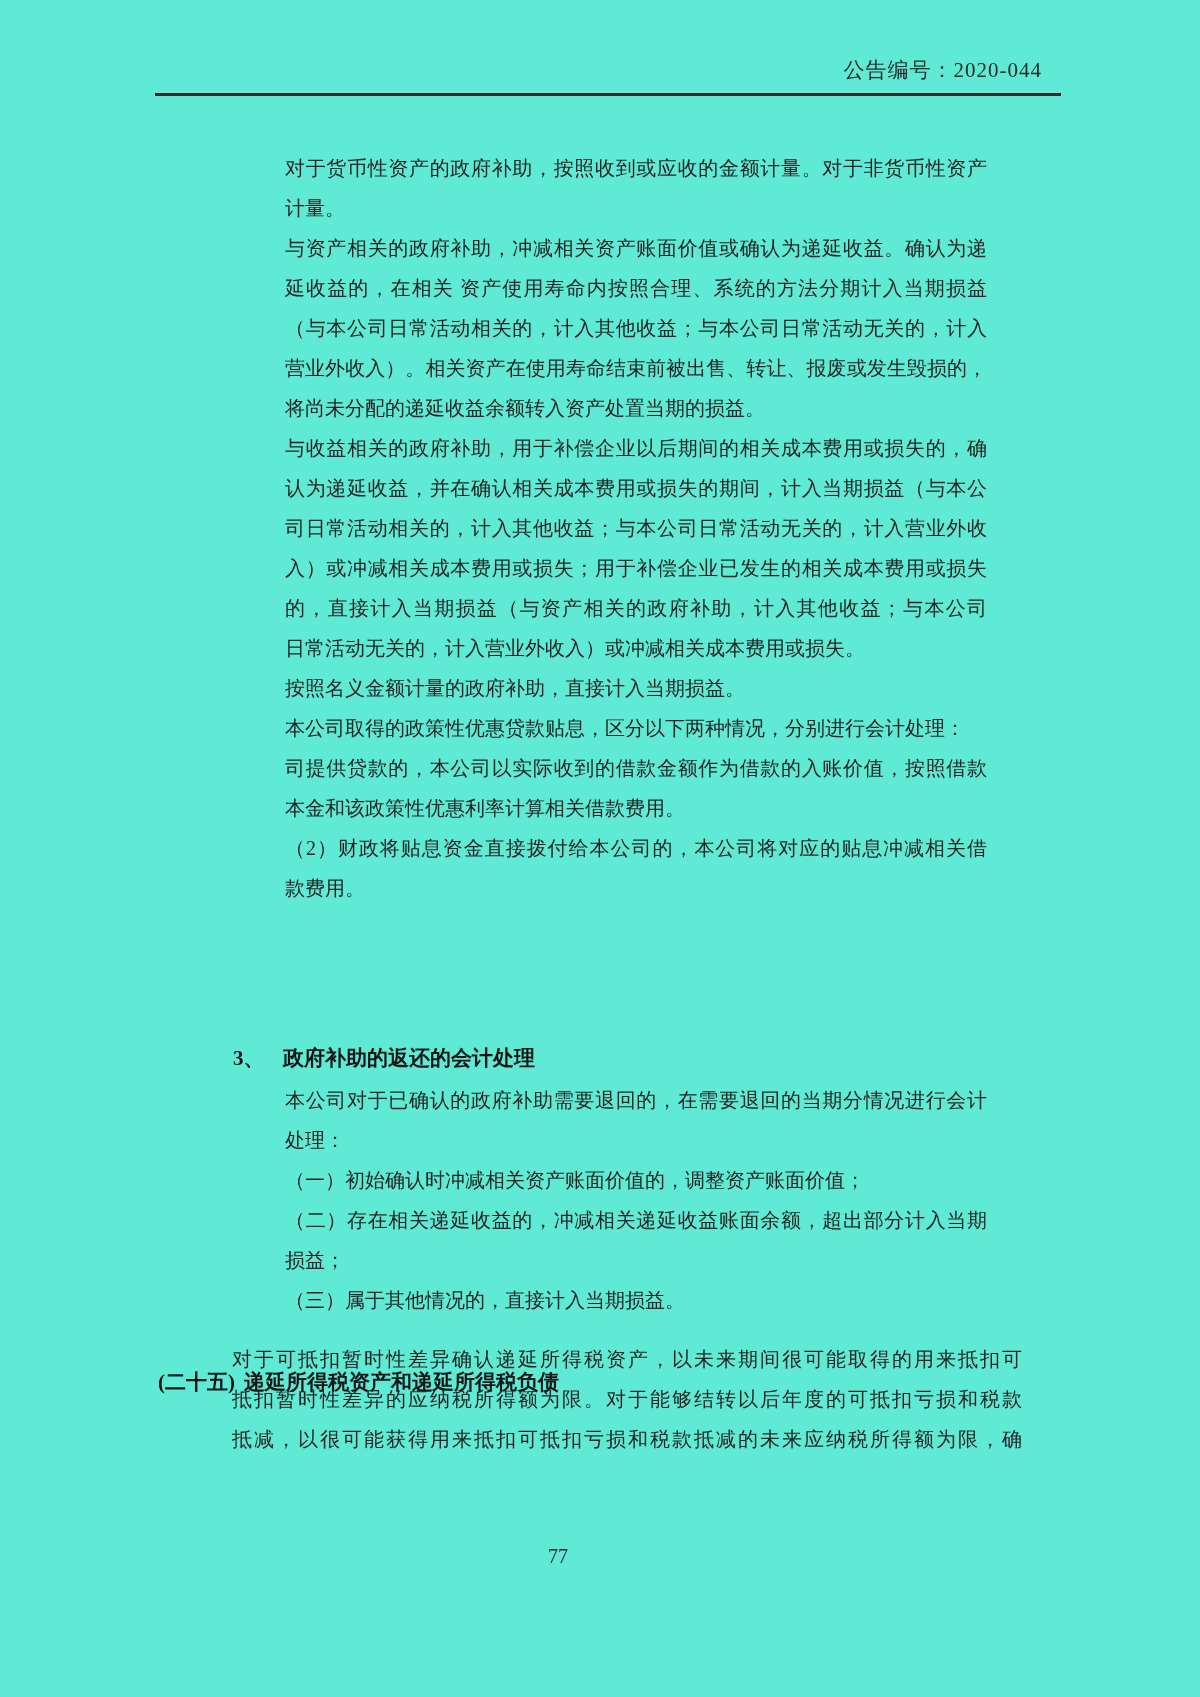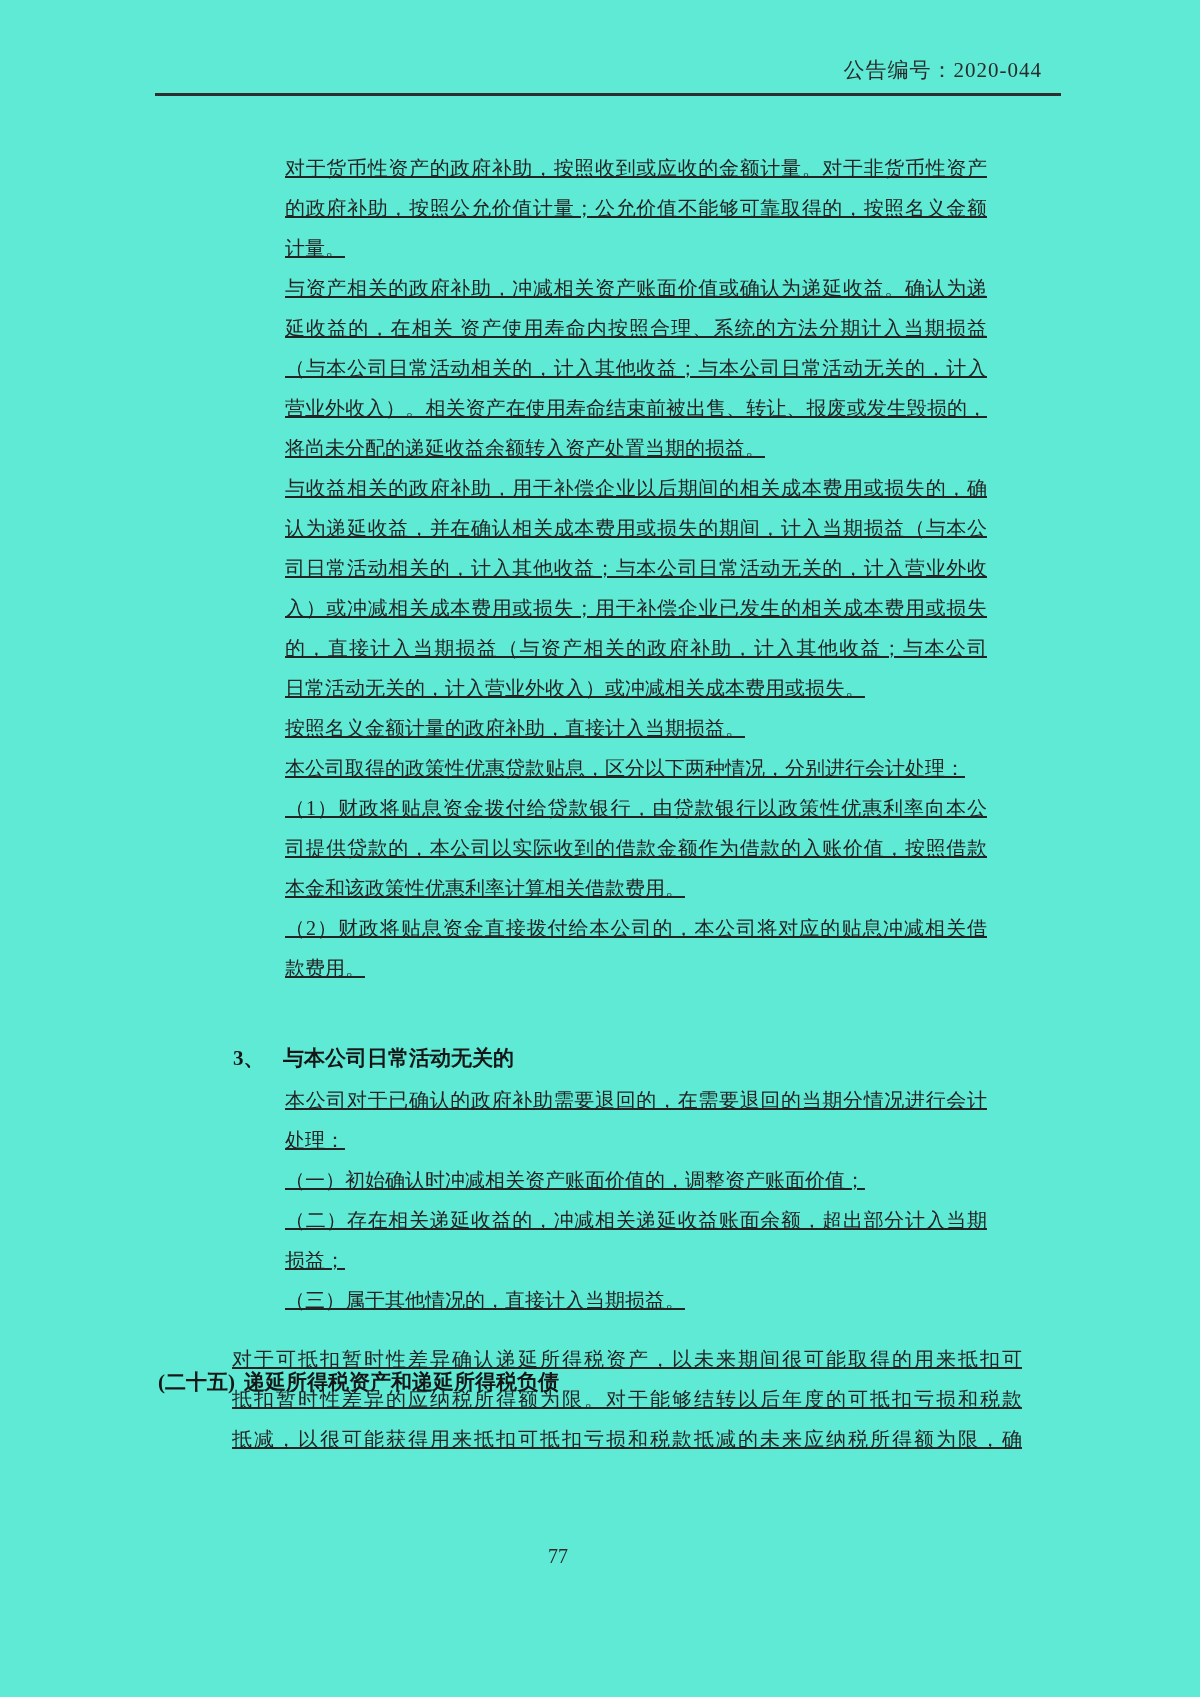--- a/index.html
+++ b/index.html
@@ -30,21 +30,20 @@
     top: 93px;
     left: 155px;
     width: 906px;
     height: 3px;
     background: #2e2e2e;
   }
   .block {
     position: absolute;
     font-size: 20px;
     color: #242424;
-    text-decoration: underline;
   }
   .block .line {
     height: 40px;
     line-height: 40px;
     overflow: hidden;
     text-align: justify;
     text-align-last: justify;
     text-justify: inter-character;
   }
   .block .line.para-end {
@@ -81,45 +80,43 @@
 <body>
 
 <div class="page">
 
   <div class="header-num">公告编号：2020-044</div>
 
   <div class="header-rule"></div>
 
   <div class="block block1">
       <div class="line">对于货币性资产的政府补助，按照收到或应收的金额计量。对于非货币性资产</div>
-      <div class="line">的政府补助，按照公允价值计量；公允价值不能够可靠取得的，按照名义金额</div>
       <div class="line para-end">计量。</div>
       <div class="line">与资产相关的政府补助，冲减相关资产账面价值或确认为递延收益。确认为递</div>
       <div class="line">延收益的，在相关 资产使用寿命内按照合理、系统的方法分期计入当期损益</div>
       <div class="line">（与本公司日常活动相关的，计入其他收益；与本公司日常活动无关的，计入</div>
       <div class="line">营业外收入）。相关资产在使用寿命结束前被出售、转让、报废或发生毁损的，</div>
       <div class="line para-end">将尚未分配的递延收益余额转入资产处置当期的损益。</div>
       <div class="line">与收益相关的政府补助，用于补偿企业以后期间的相关成本费用或损失的，确</div>
       <div class="line">认为递延收益，并在确认相关成本费用或损失的期间，计入当期损益（与本公</div>
       <div class="line">司日常活动相关的，计入其他收益；与本公司日常活动无关的，计入营业外收</div>
       <div class="line">入）或冲减相关成本费用或损失；用于补偿企业已发生的相关成本费用或损失</div>
       <div class="line">的，直接计入当期损益（与资产相关的政府补助，计入其他收益；与本公司</div>
       <div class="line para-end">日常活动无关的，计入营业外收入）或冲减相关成本费用或损失。</div>
       <div class="line para-end">按照名义金额计量的政府补助，直接计入当期损益。</div>
       <div class="line para-end">本公司取得的政策性优惠贷款贴息，区分以下两种情况，分别进行会计处理：</div>
-      <div class="line">（1）财政将贴息资金拨付给贷款银行，由贷款银行以政策性优惠利率向本公</div>
       <div class="line">司提供贷款的，本公司以实际收到的借款金额作为借款的入账价值，按照借款</div>
       <div class="line para-end">本金和该政策性优惠利率计算相关借款费用。</div>
       <div class="line">（2）财政将贴息资金直接拨付给本公司的，本公司将对应的贴息冲减相关借</div>
       <div class="line para-end">款费用。</div>
     </div>
 
   <div class="heading heading-3">
     <span class="h-num">3、</span>
-    <span class="h-title">与本公司日常活动无关的</span>
+    <span class="h-title">政府补助的返还的会计处理</span>
   </div>
 
   <div class="block block2">
       <div class="line">本公司对于已确认的政府补助需要退回的，在需要退回的当期分情况进行会计</div>
       <div class="line para-end">处理：</div>
       <div class="line para-end">（一）初始确认时冲减相关资产账面价值的，调整资产账面价值；</div>
       <div class="line">（二）存在相关递延收益的，冲减相关递延收益账面余额，超出部分计入当期</div>
       <div class="line para-end">损益；</div>
       <div class="line para-end">（三）属于其他情况的，直接计入当期损益。</div>
     </div>

